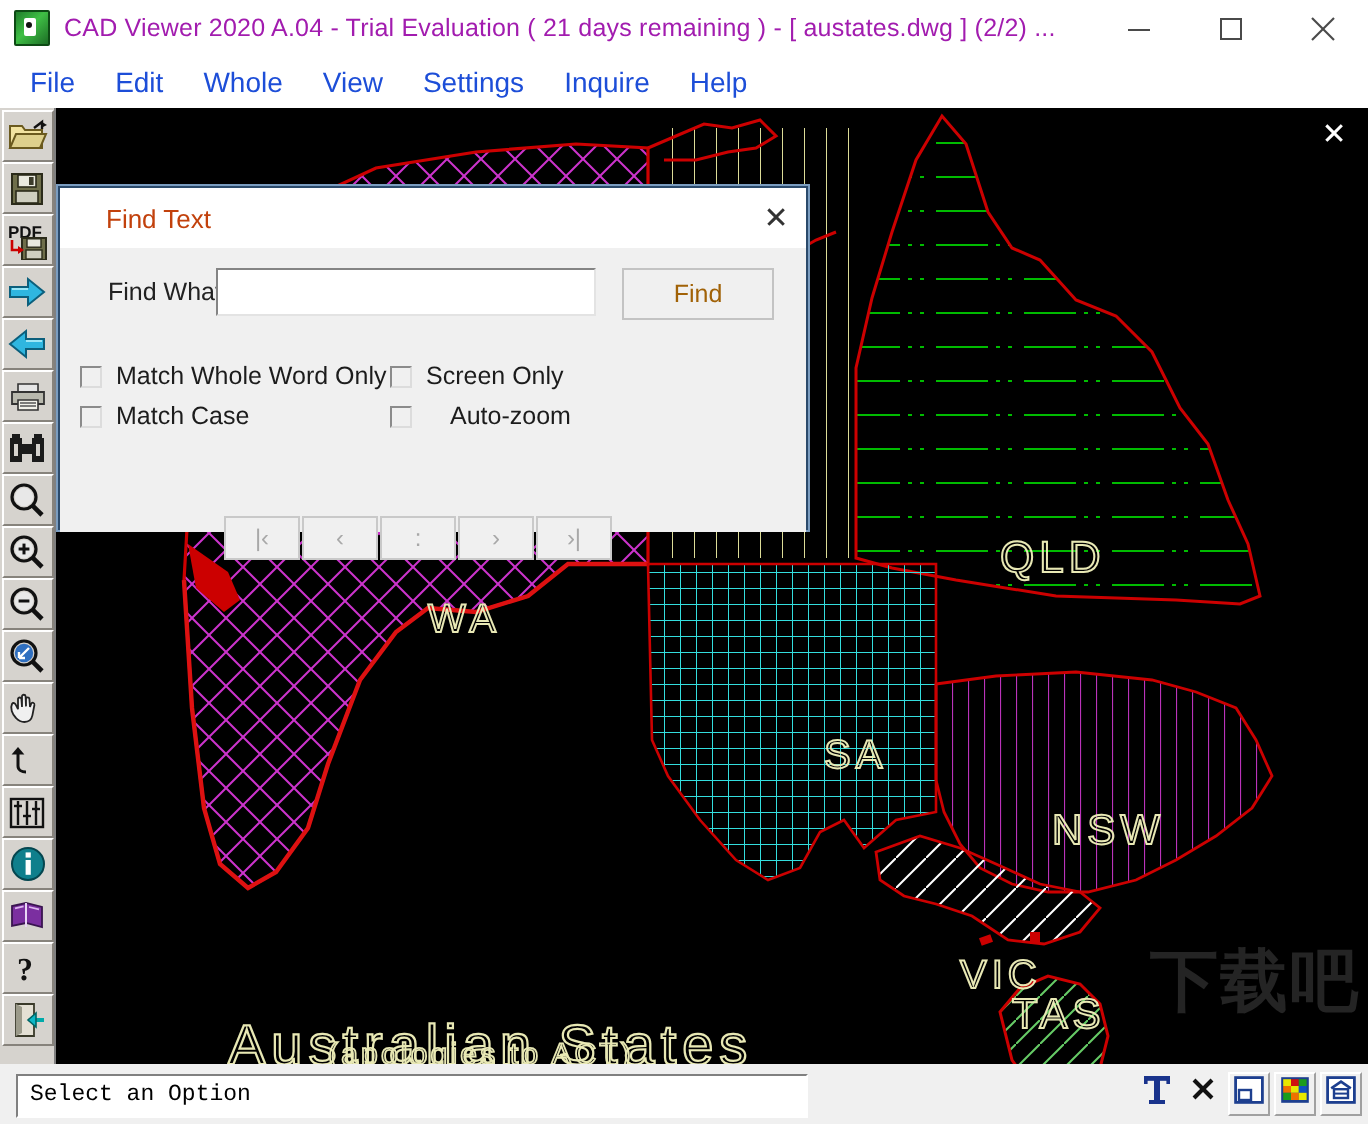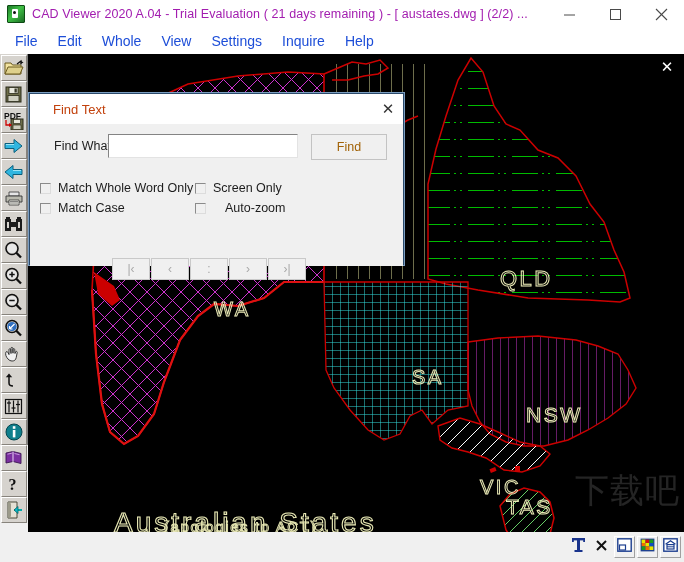--- a/index.html
+++ b/index.html
@@ -45,21 +45,21 @@
     position:absolute;left:0;top:28px;width:684px;height:26px;
     background:#ffffff;display:flex;align-items:center;
   }
   .menu-item{
     font-size:14px;color:#1d4ed8;padding:2px 9px;margin-left:2px;cursor:default;
   }
   .menu-item:first-child{margin-left:6px;}
 
   
   #toolbar{
-    position:absolute;left:0;top:54px;width:28px;height:391px;
+    position:absolute;left:0;top:54px;width:28px;height:478px;
     background:#d6d3ce;border-right:1px solid #808080;
     box-sizing:border-box;padding-top:1px;
   }
   .tb-btn{
     width:26px;height:26px;margin:0 auto 0 auto;
     display:flex;align-items:center;justify-content:center;
     border-top:1px solid #ffffff;border-left:1px solid #ffffff;
     border-right:1px solid #87837c;border-bottom:1px solid #87837c;
     background:#d6d3ce;box-sizing:border-box;position:relative;
   }
@@ -71,21 +71,21 @@
     background:#000000;overflow:hidden;
   }
   #cad-svg{position:absolute;left:0;top:0;}
   #canvas-close{
     position:absolute;right:8px;top:4px;width:18px;height:18px;
     display:flex;align-items:center;justify-content:center;
     color:#ffffff;font-size:15px;line-height:1;font-family:"DejaVu Sans",sans-serif;
   }
   #watermark{
     position:absolute;right:4px;bottom:18px;
-    font-size:34px;font-weight:normal;color:#242424;
+    font-size:34px;font-weight:bold;color:#242424;
     font-family:"DejaVu Sans",sans-serif;letter-spacing:1px;
     user-select:none;
   }
 
   
   #statusbar{
     position:absolute;left:0;top:532px;width:684px;height:30px;
     background:#f0f0f0;display:flex;align-items:center;
   }
   #status-field{
@@ -539,20 +539,23 @@
         <div class="nav-btn">|‹</div>
         <div class="nav-btn">‹</div>
         <div class="nav-btn">:</div>
         <div class="nav-btn">›</div>
         <div class="nav-btn">›|</div>
       </div>
     </div>
   </div>
 
   <div id="statusbar">
+    <div id="status-field">
+      <span id="status-text">Select an Option</span>
+    </div>
 
     <div id="status-icons">
       <div class="sb-btn">
         <span>
         <svg width="15" height="16" viewBox="0 0 15 16">
           <rect x="1" y="1" width="13" height="2.4" fill="#19338c"></rect>
           <rect x="6" y="1" width="3" height="14" fill="#19338c"></rect>
           <rect x="1" y="1" width="1.8" height="4" fill="#19338c"></rect>
           <rect x="12.2" y="1" width="1.8" height="4" fill="#19338c"></rect>
           <rect x="3.5" y="13" width="8" height="2" fill="#19338c"></rect>

